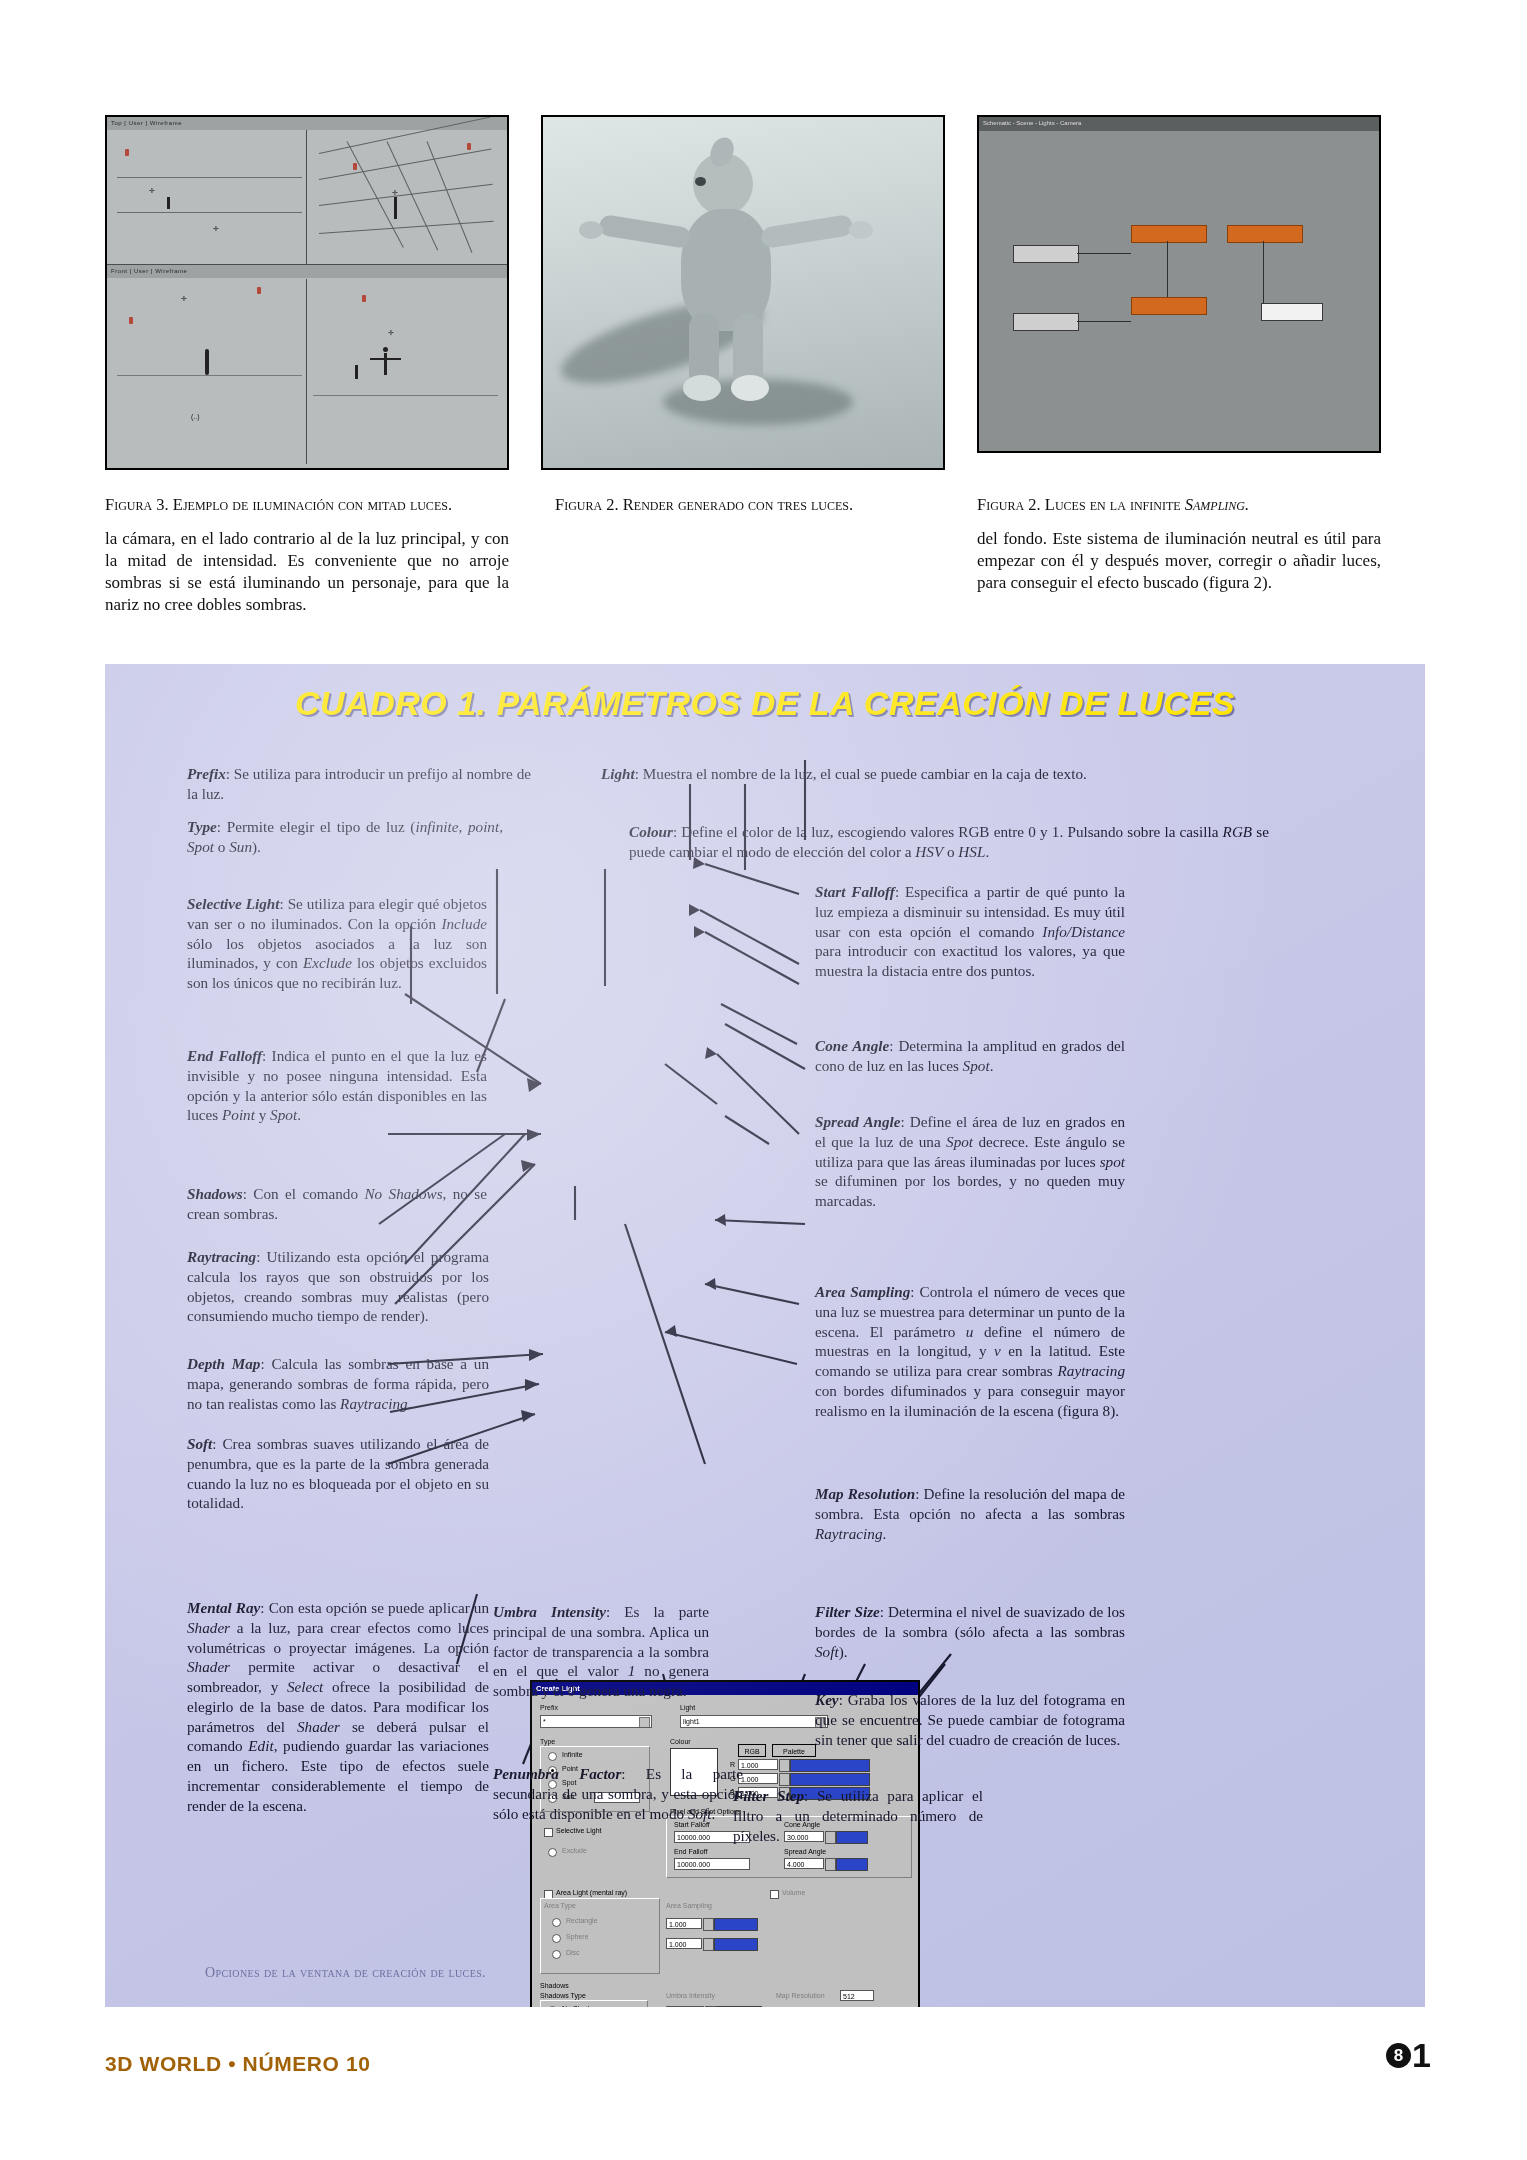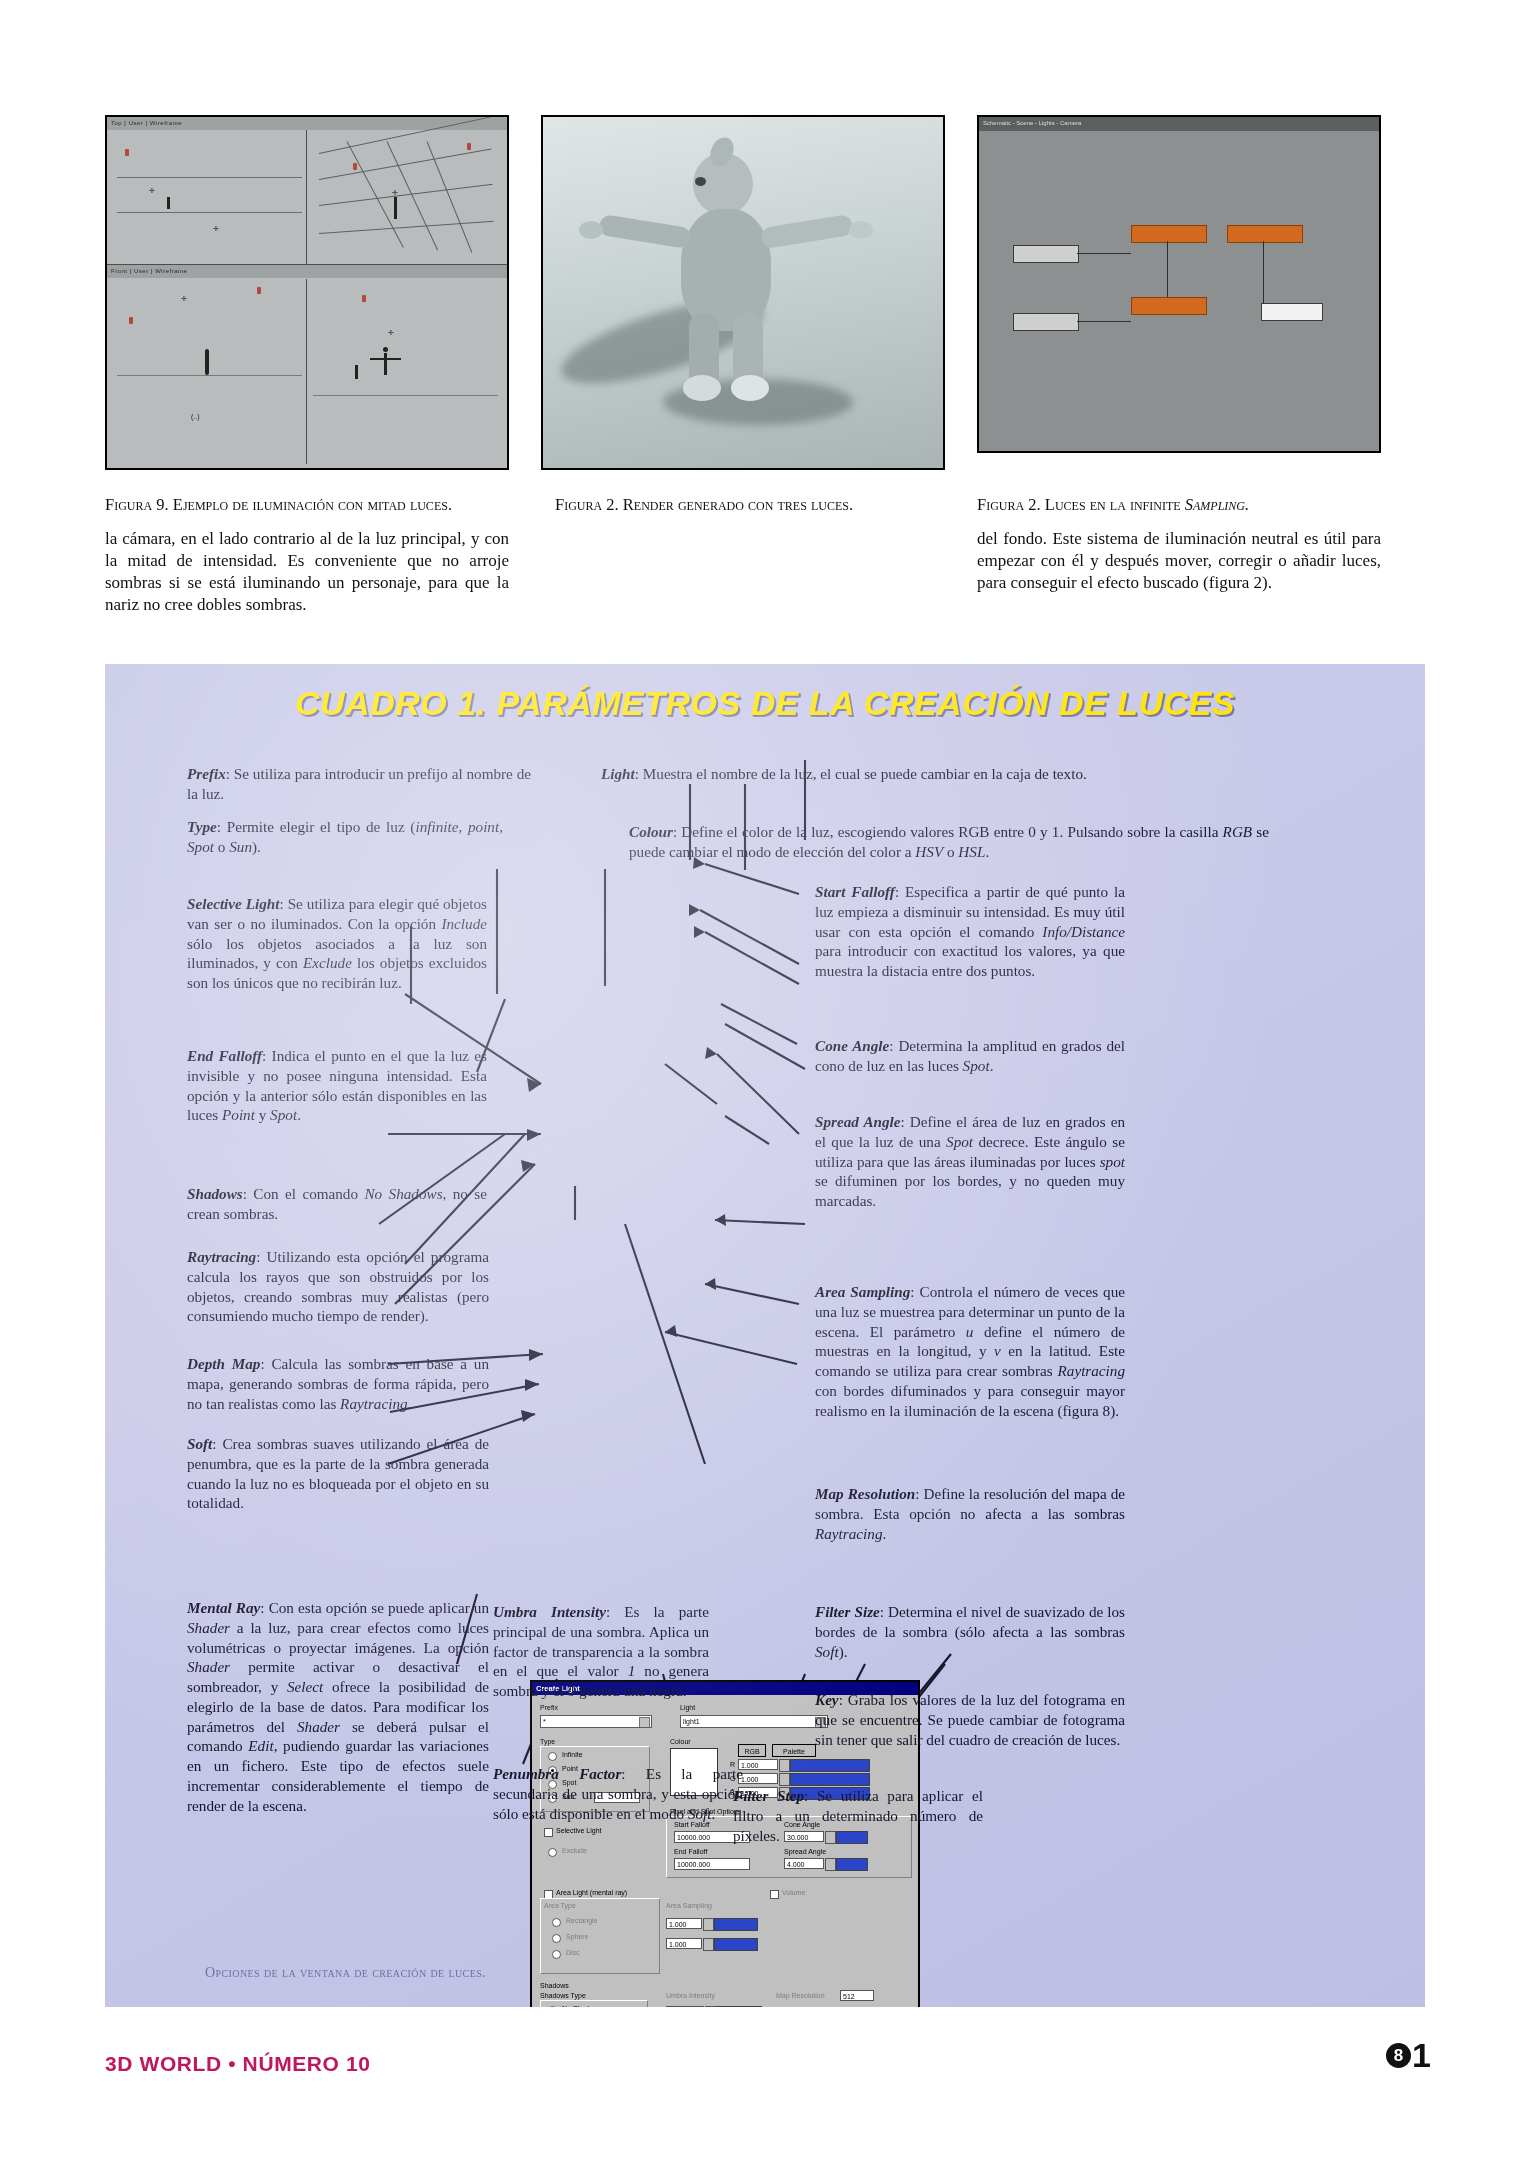--- a/index.html
+++ b/index.html
@@ -97,21 +97,21 @@
   .chk{position:absolute;width:7px;height:7px;border:1px solid #555;background:#fff;}
   .blue{position:absolute;background:#2b45c8;border:1px solid #404040;}
   .spin{position:absolute;width:9px;background:#c0c0c0;border:1px solid #555;}
   .swatch{position:absolute;background:#fff;border:1px solid #333;}
 
   
   .leaders{position:absolute;left:0;top:0;width:1320px;height:1343px;pointer-events:none;}
 
   
   .foot{position:absolute;left:105px;top:2052px;font-family:"Liberation Sans",sans-serif;
-        font-weight:bold;font-size:21px;letter-spacing:.6px;color:#be185d;}
+        font-weight:bold;font-size:21px;letter-spacing:.6px;color:#a16207;}
   .pageno{position:absolute;right:96px;top:2035px;width:52px;height:40px;
           font-family:"Liberation Sans",sans-serif;font-weight:bold;font-size:34px;color:#111;
           display:flex;align-items:center;justify-content:flex-end;}
   .pageno .circ{display:inline-block;width:25px;height:25px;border-radius:50%;background:#111;color:#fff;
         font-size:17px;line-height:25px;text-align:center;margin-right:1px;}
 </style>
 </head>
 <body>
 
 <div class="page">
@@ -188,21 +188,21 @@
       <div class="node orange" style="left:152px;top:180px;width:74px;height:16px;"></div>
       <div class="node white" style="left:282px;top:186px;width:60px;height:16px;"></div>
       <div class="wire" style="left:98px;top:136px;width:54px;height:1px;"></div>
       <div class="wire" style="left:188px;top:124px;width:1px;height:56px;"></div>
       <div class="wire" style="left:284px;top:124px;width:1px;height:62px;"></div>
       <div class="wire" style="left:98px;top:204px;width:54px;height:1px;"></div>
     </div>
   </div>
 
   <div class="cap cap1">
-    <span class="sc">Figura 9.</span>
+    <span class="sc">Figura 3.</span>
     <span class="sc">Ejemplo de iluminación con mitad luces.</span>
   </div>
   <div class="cap cap2">
     <span class="sc">Figura 2.</span>
     <span class="sc">Render generado con tres luces.</span>
   </div>
   <div class="cap cap3">
     <span class="sc">Figura 2.</span>
     <span class="sc">Luces en la infinite</span>
     <i class="sc">Sampling.</i>

